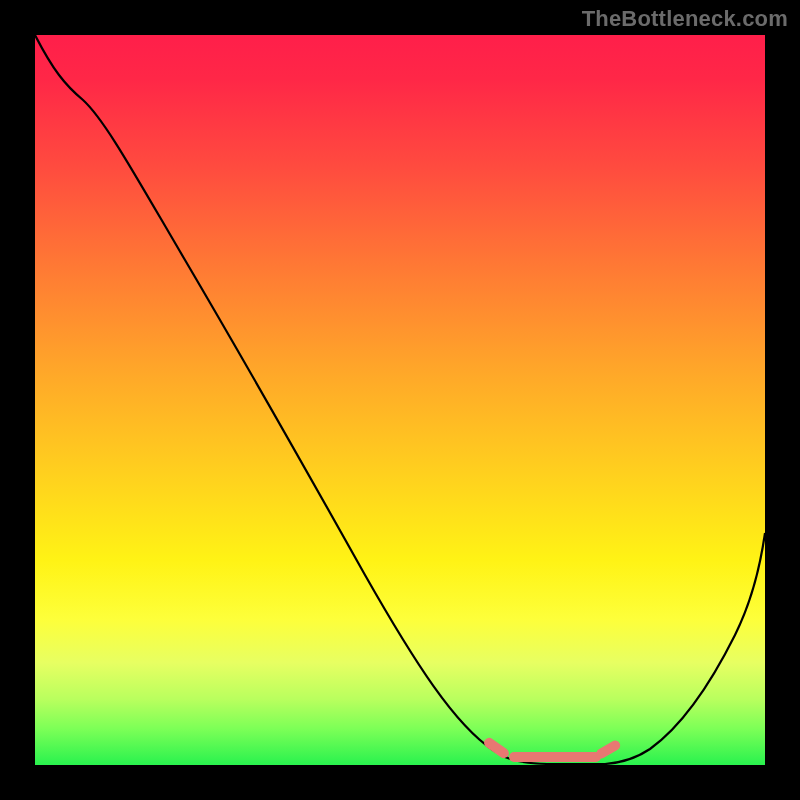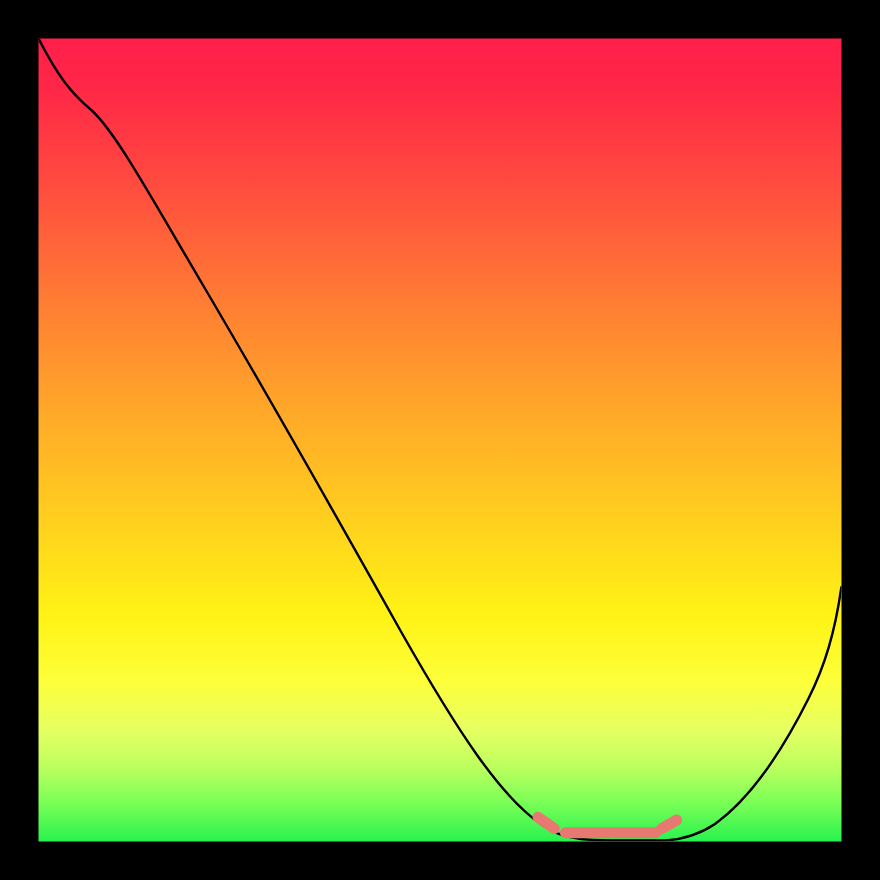--- a/index.html
+++ b/index.html
@@ -64,20 +64,21 @@
     border-radius: 5px;
     z-index: 6;
     bottom: 4px;
   }
 </style>
 </head>
 <body>
 
 <div class="frame">
 
+  <div class="watermark">TheBottleneck.com</div>
 
   <div class="plot">
 
     <svg class="curve" viewBox="0 0 730 730" preserveAspectRatio="none">
       <path d="M 0 0
                C 18 35, 30 50, 48 65
                C 70 85, 100 140, 150 225
                C 200 310, 260 415, 330 540
                C 380 628, 420 690, 458 715
                L 470 722

